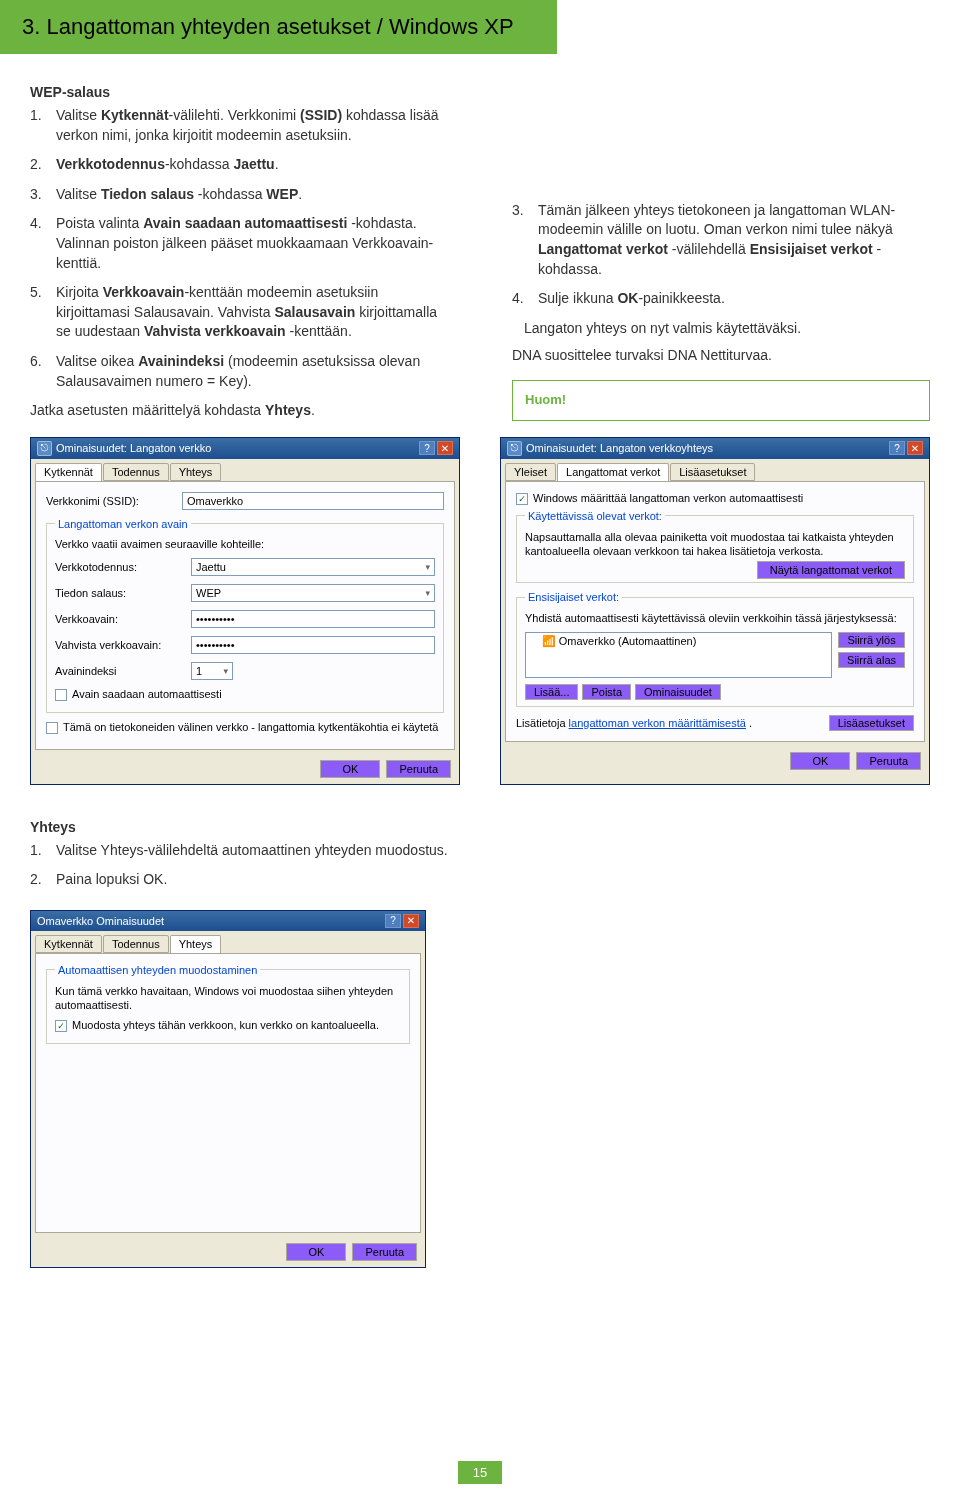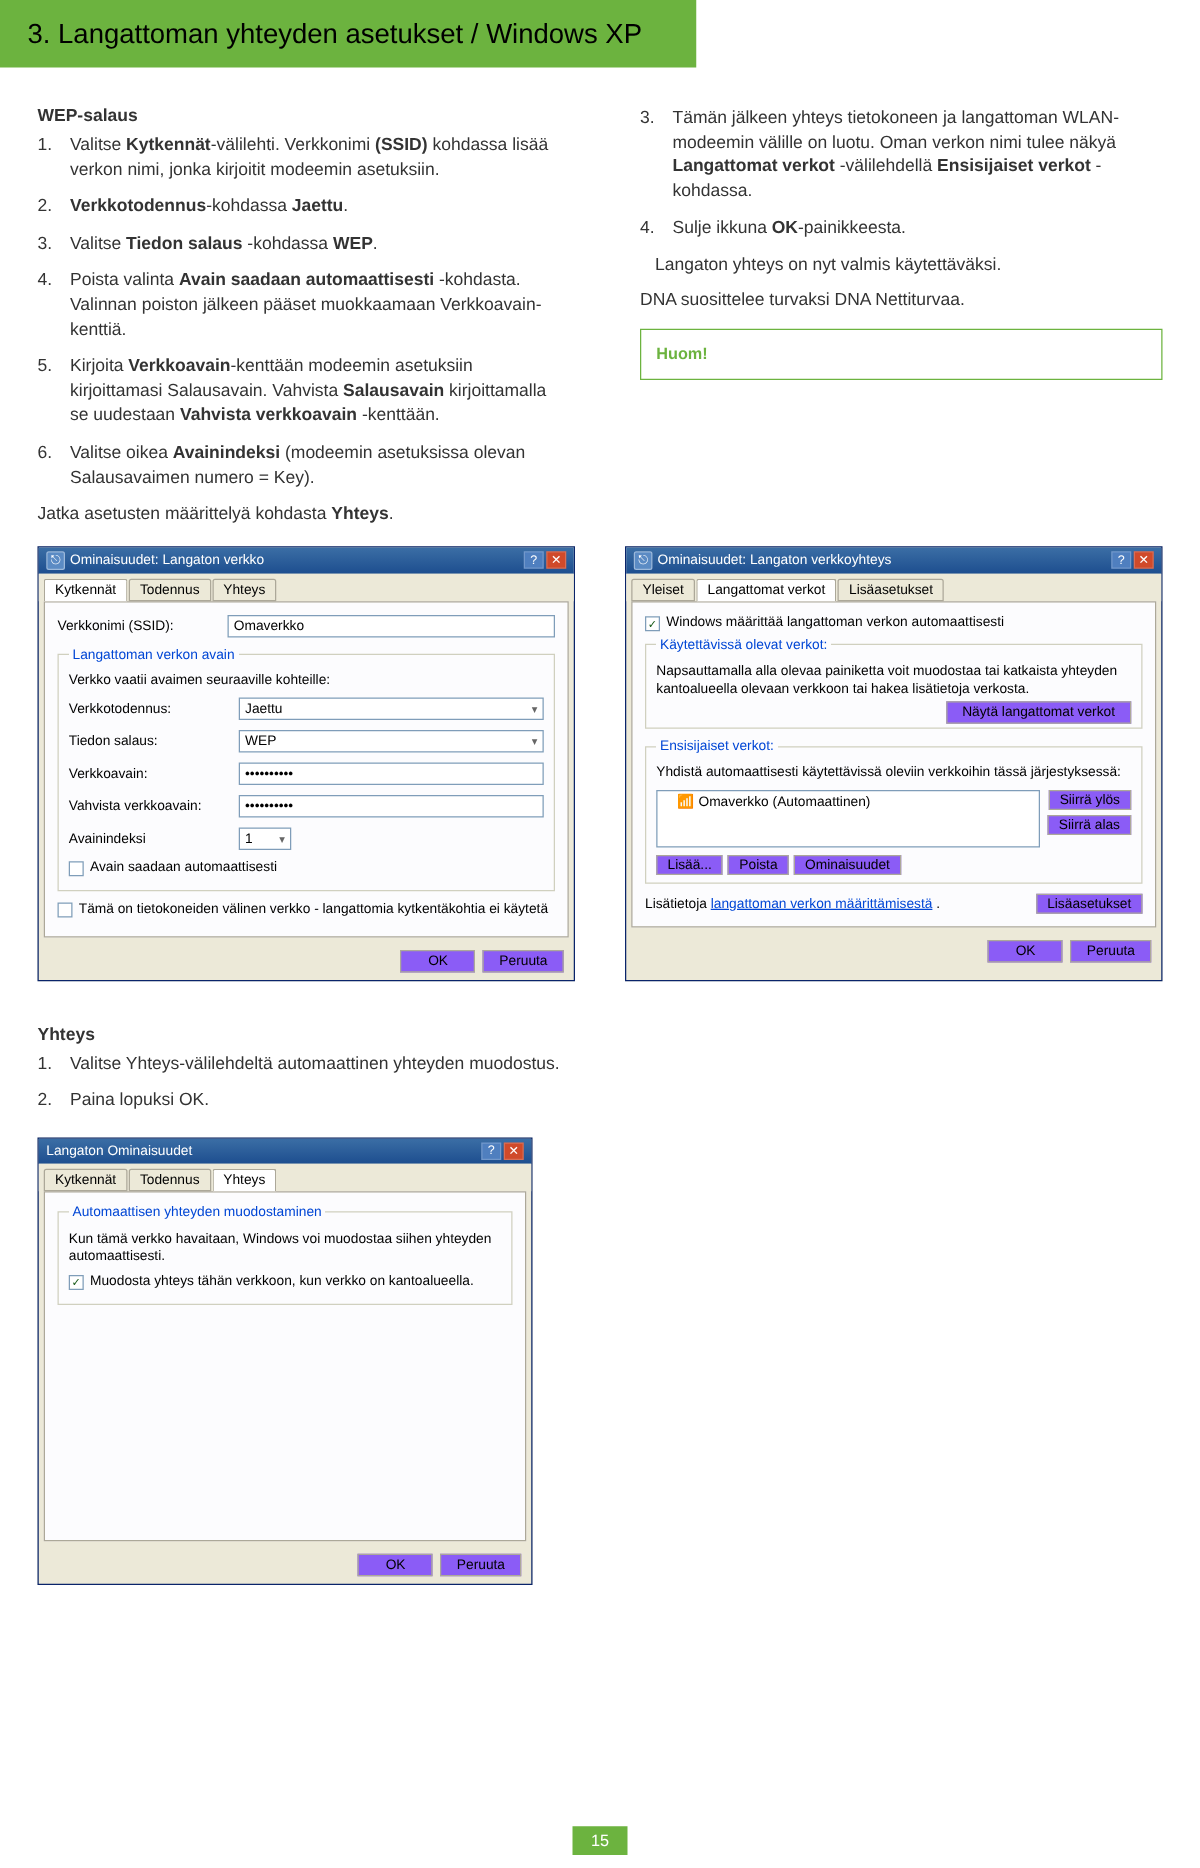--- a/index.html
+++ b/index.html
@@ -16,20 +16,21 @@
     background: #6cb33f;
     color: #000000;
     padding: 14px 22px;
     font-size: 22px;
     width: 58%;
   }
   .content {
     padding: 30px 30px 10px 30px;
     display: flex;
     gap: 64px;
+    align-items: flex-end;
   }
   .col { flex:1; }
   .subhead { font-weight: bold; margin-bottom: 6px; font-size:14px; }
   ol { list-style: none; padding: 0; }
   ol li { display: flex; margin-bottom: 10px; line-height: 1.4; }
   ol li .num { width: 26px; flex-shrink:0; }
   ol li .txt { flex:1; }
   .continue { margin-top:4px; line-height:1.4; }
   .notebox {
     border: 1px solid #6cb33f;
@@ -89,21 +90,21 @@
     left:50%;
     transform:translateX(-50%);
     background:#6cb33f;
     color:#fff;
     width:44px;
     text-align:center;
     padding:4px 0;
     font-size:13px;
   }
   .infoicon{width:15px;height:15px;border:1px solid #fff6;border-radius:2px;background:#5b8bc4;display:inline-flex;align-items:center;justify-content:center;color:#fff;font-size:10px;}
-  .movebtncol{display:flex;flex-direction:column;gap:4px;margin-left:6px;align-items:flex-end;}
+  .movebtncol{display:flex;flex-direction:column;gap:4px;margin-left:6px;}
   .listarea{display:flex;}
   .linklike{color:#0046d5; text-decoration:underline;}
 </style>
 </head>
 <body>
 
 <div class="header-bar">3. Langattoman yhteyden asetukset / Windows XP</div>
 
 <div class="content">
   <div class="col">
@@ -281,21 +282,21 @@
       <li>
         <span class="num">2.</span>
         <span class="txt">Paina lopuksi OK.</span>
       </li>
     </ol>
   <div class="spacer"></div>
 
   <div class="dialog small tall">
     <div class="titlebar">
       <span class="tcap">
-          <span>Langaton Ominaisuudet</span>
+          <span>Omaverkko Ominaisuudet</span>
         </span>
       <span class="winbtns">
         <span class="winbtn">?</span>
         <span class="winbtn close">✕</span>
       </span>
     </div>
     <div class="tabs">
       <div class="tab inactive">Kytkennät</div>
       <div class="tab inactive">Todennus</div>
       <div class="tab">Yhteys</div>

